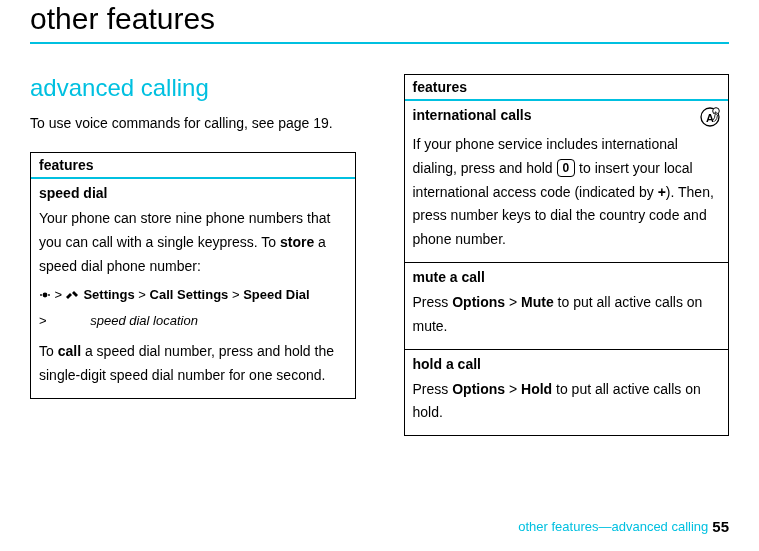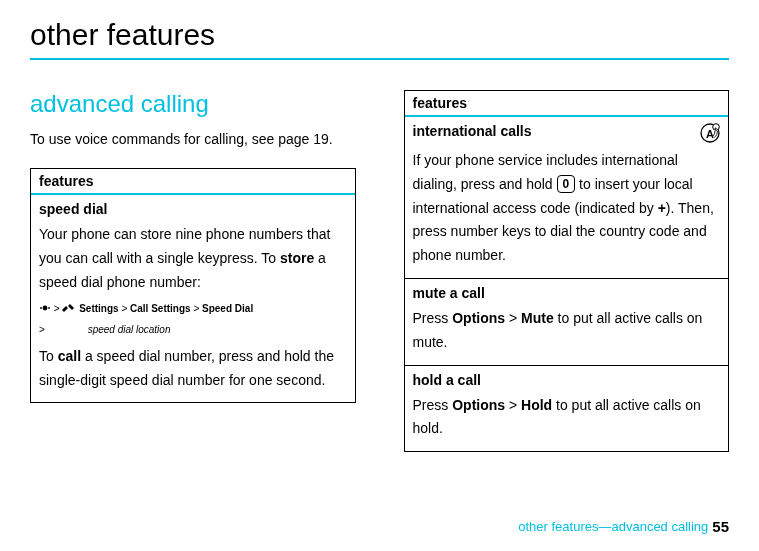--- a/index.html
+++ b/index.html
@@ -1,33 +1,33 @@
 <!DOCTYPE html>
 <html><head>
 <meta charset="utf-8">
 <style>
   * { box-sizing: border-box; margin: 0; padding: 0; }
   html, body { width: 759px; height: 551px; background: #fff; font-family: Arial, Helvetica, sans-serif; color: #000; }
-  .page { width: 759px; height: 551px; position: relative; padding: 18px 30px 0 30px; }
+  .page { width: 759px; height: 551px; position: relative; padding: 2px 30px 0 30px; }
   .title { font-size: 30px; font-weight: 400; letter-spacing: 0px; }
   .rule-main { border: none; border-top: 2px solid #00c0e0; margin-top: 6px; }
   .cols { display: flex; gap: 48px; margin-top: 30px; }
   .col { flex: 1 1 0; min-width: 0; }
   .section-heading { color: #00c0e0; font-size: 24px; font-weight: 400; margin-bottom: 10px; }
   .body-text { font-size: 14px; line-height: 1.6; }
   .intro { margin-bottom: 18px; }
   .feature-box { border: 1px solid #000; }
   .feature-header { font-weight: bold; font-size: 14px; padding: 4px 8px; border-bottom: 2px solid #00c0e0; }
   .feature-cell { padding: 6px 8px 10px 8px; border-bottom: 1px solid #000; }
   .feature-cell:last-child { border-bottom: none; }
   .feature-title { font-weight: bold; font-size: 14px; margin-bottom: 6px; display: flex; justify-content: space-between; align-items: flex-start; }
   .feature-text { font-size: 14px; line-height: 1.7; }
   .inline-bold { font-weight: bold; }
   .inline-italic { font-style: italic; margin-left: 40px; }
-  .nav-line { font-size: 10px; line-height: 1.9; margin-top: 4px; }
+  .nav-line { font-size: 13px; line-height: 1.9; margin-top: 4px; }
   .nav-strong { font-weight: bold; }
   .key-box { display: inline-block; border: 1.5px solid #000; border-radius: 4px; padding: 0 5px; font-size: 12px; line-height: 16px; vertical-align: 1px; font-weight: bold; }
   .small-icon { display: inline-block; vertical-align: -2px; }
   .footer { position: absolute; bottom: 16px; right: 30px; font-size: 13px; color: #00c0e0; display: flex; align-items: center; gap: 4px; }
   .footer .pagenum { color: #000; font-weight: bold; font-size: 15px; text-align: right; }
   .wifi-badge svg { display: block; }
 </style>
 </head>
 <body>
 

